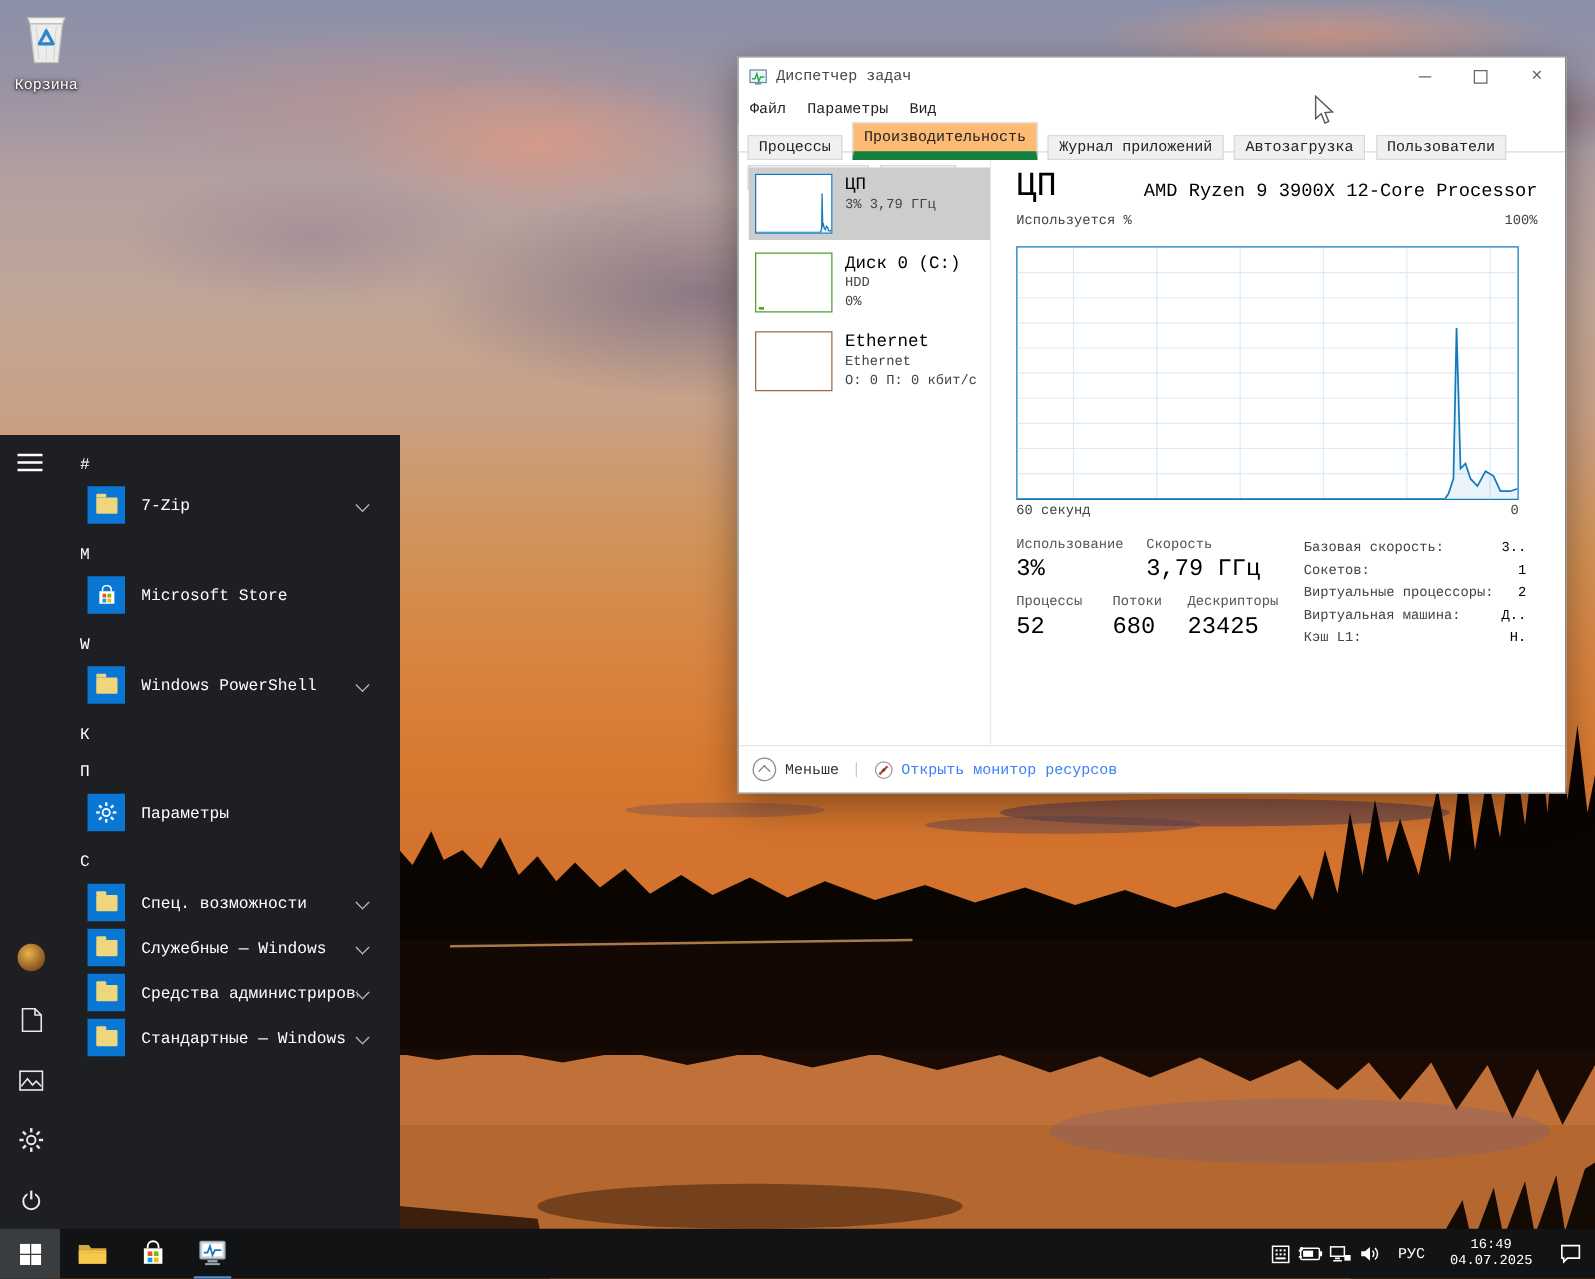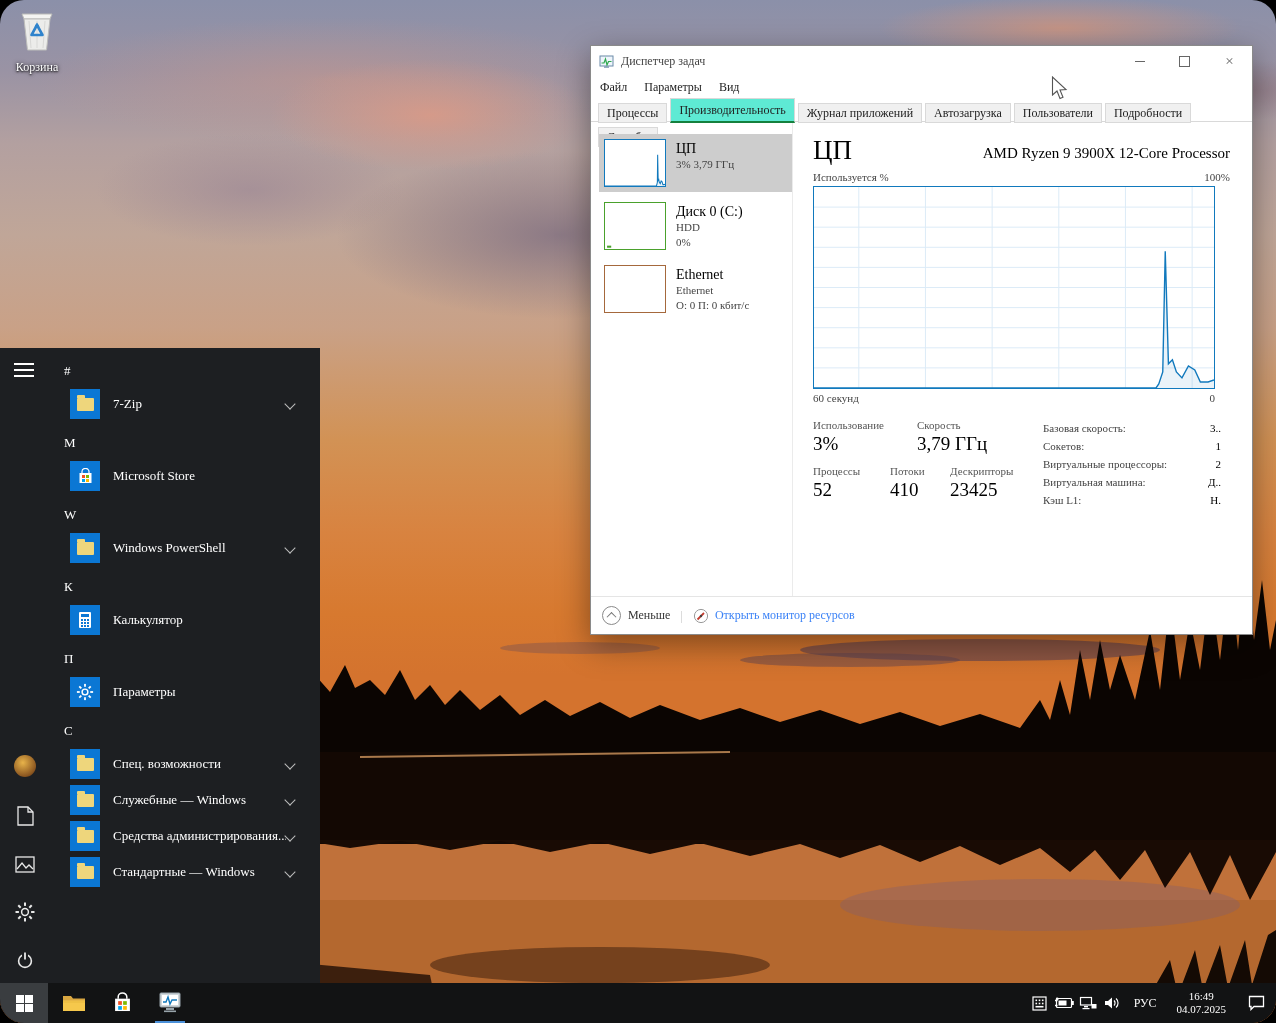--- a/index.html
+++ b/index.html
@@ -1,17 +1,17 @@
 <!DOCTYPE html>
 <html><head>
 <meta charset="utf-8">
 <style>
   html,body{margin:0;padding:0;background:#000;}
   .screen{position:relative;width:1276px;height:1023px;overflow:hidden;
-    font-family:Liberation Serif, serif;border-radius:24px;-webkit-font-smoothing:antialiased;}
+    font-family:Liberation Mono, monospace;-webkit-font-smoothing:antialiased;}
 
   
   .wallpaper{position:absolute;inset:0;
     background:
       radial-gradient(ellipse 230px 80px at 430px 115px, rgba(219,154,134,.85), transparent 70%),
       radial-gradient(ellipse 320px 120px at 560px 235px, rgba(122,106,126,.75), transparent 70%),
       radial-gradient(ellipse 220px 80px at 250px 190px, rgba(150,130,148,.55), transparent 70%),
       radial-gradient(ellipse 420px 90px at 330px 80px,  rgba(205,150,135,.5), transparent 70%),
       radial-gradient(ellipse 260px 45px at 1060px 28px, rgba(208,148,125,.8), transparent 70%),
       radial-gradient(ellipse 180px 40px at 1240px 90px, rgba(140,110,120,.55), transparent 75%),
@@ -71,41 +71,41 @@
   .cap-btn{width:45px;height:30px;display:flex;align-items:center;justify-content:center;cursor:pointer;}
   .cap-min i{display:block;width:10px;height:1px;background:#666;}
   .cap-max i{display:block;width:9px;height:9px;border:1px solid #666;}
   .cap-close{font-size:15px;color:#666;line-height:1;}
   .tm-menubar{height:22px;display:flex;align-items:center;padding-left:9px;font-size:12px;color:#222;}
   .tm-menubar span{margin-right:17px;cursor:pointer;}
   .tm-tabs{height:23px;border-bottom:1px solid #d9d9d9;padding-left:7px;position:relative;background:#fff;}
   .tm-tab{position:relative;display:inline-block;height:18px;line-height:18px;padding:0 8px;
     font-size:12px;color:#222;background:#f0f0f0;border:1px solid #d9d9d9;margin-right:-1px;
     vertical-align:bottom;margin-top:4px;cursor:pointer;}
-  .tm-tab.active{background:#5eead4;height:22px;line-height:22px;margin-top:0;
-    border-bottom:2px solid #15803d;z-index:2;text-align:center;}
+  .tm-tab.active{background:#fdba74;height:22px;line-height:22px;margin-top:0;
+    border-bottom:7px solid #15803d;z-index:2;text-align:center;}
   .tm-body{position:absolute;top:76px;bottom:38px;left:0;right:0;display:flex;}
   .tm-side{width:202px;flex:0 0 auto;border-right:1px solid #ebebeb;padding:12px 0 0 8px;box-sizing:border-box;}
   .side-item{display:flex;align-items:flex-start;padding:5px 4px 5px 5px;margin-bottom:5px;cursor:pointer;}
   .side-item.selected{background:#cdcdcd;}
   .thumb{width:60px;height:46px;background:#fff;border:1px solid #999;flex:0 0 auto;position:relative;}
   .thumb.cpu{border-color:#1179bd;}
   .thumb.mem{border-color:#9b3bb0;}
   .thumb.disk{border-color:#4aa12c;}
   .thumb.eth{border-color:#a5683c;}
   .thumb svg{position:absolute;inset:0;width:100%;height:100%;}
   .side-text{margin-left:10px;padding-top:1px;}
   .side-title{font-size:14px;color:#000;line-height:17px;}
   .side-sub{font-size:11px;color:#444;line-height:15px;}
   .tm-main{flex:1;padding:13px 22px 0 20px;box-sizing:border-box;position:relative;}
   .main-head{display:flex;align-items:flex-end;justify-content:space-between;}
   .main-cpu{font-size:27px;font-weight:300;color:#000;line-height:30px;}
   .main-name{font-size:15px;color:#000;padding-bottom:3px;}
   .graph-labels{display:flex;justify-content:space-between;font-size:11px;color:#444;
-    margin-top:6px;margin-bottom:3px;}
+    margin-top:6px;margin-bottom:14px;}
   .graph-box{width:402px;height:203px;border:1px solid #1179bd;position:relative;box-sizing:border-box;}
   .graph-box svg{position:absolute;inset:0;width:100%;height:100%;}
   .graph-axis{width:402px;display:flex;justify-content:space-between;font-size:11px;color:#444;margin-top:3px;}
   .cgrid line{stroke:#dcebf7;stroke-width:1;}
   .cfill{fill:rgba(17,125,187,.09);stroke:none;}
   .cline{fill:none;stroke:#1179bd;stroke-width:1.4;}
   svg.thumbchart .cline{stroke-width:1;}
   .stats{display:flex;margin-top:15px;}
   .stats-left{width:224px;flex:0 0 auto;}
   .srow{display:flex;margin-bottom:10px;}
@@ -283,21 +283,21 @@
                 <div class="svalue">3,79 ГГц</div>
               </div>
             </div>
             <div class="srow">
               <div class="scell c1b">
                 <div class="slabel">Процессы</div>
                 <div class="svalue">52</div>
               </div>
               <div class="scell c2b">
                 <div class="slabel">Потоки</div>
-                <div class="svalue">410</div>
+                <div class="svalue">680</div>
               </div>
               <div class="scell">
                 <div class="slabel">Дескрипторы</div>
                 <div class="svalue">23425</div>
               </div>
             </div>
           </div>
           <div class="details">
             <div class="drow">
                 <span class="dl">Базовая скорость:</span>
@@ -414,40 +414,20 @@
       </div>
       <div class="sm-header">W</div>
       <div class="sm-app">
         <div class="tile">
             <div class="gl-folder"></div>
           </div>
         <span class="app-label">Windows PowerShell</span>
         <span class="chev"></span>
       </div>
       <div class="sm-header">К</div>
-      <div class="sm-app">
-        <div class="tile">
-          <svg width="16" height="18" viewBox="0 0 16 18">
-            <rect x="2" y="1" width="12" height="16" rx="1" fill="#fff"></rect>
-            <rect x="4" y="3" width="8" height="3" fill="#0b77d4"></rect>
-            <g fill="#0b77d4">
-              <rect x="4" y="8" width="2" height="2"></rect>
-                <rect x="7" y="8" width="2" height="2"></rect>
-                <rect x="10" y="8" width="2" height="2"></rect>
-              <rect x="4" y="11" width="2" height="2"></rect>
-                <rect x="7" y="11" width="2" height="2"></rect>
-                <rect x="10" y="11" width="2" height="2"></rect>
-              <rect x="4" y="14" width="2" height="2"></rect>
-                <rect x="7" y="14" width="2" height="2"></rect>
-                <rect x="10" y="14" width="2" height="2"></rect>
-            </g>
-          </svg>
-        </div>
-        <span class="app-label">Калькулятор</span>
-      </div>
       <div class="sm-header">П</div>
       <div class="sm-app">
         <div class="tile">
           <svg width="18" height="18" viewBox="0 0 20 20">
             <circle cx="10" cy="10" r="3.2" fill="none" stroke="#fff" stroke-width="1.6"></circle>
             <g fill="#fff">
               <rect x="9" y="1" width="2" height="3.2"></rect>
                 <rect x="9" y="15.8" width="2" height="3.2"></rect>
               <rect x="1" y="9" width="3.2" height="2"></rect>
                 <rect x="15.8" y="9" width="3.2" height="2"></rect>

